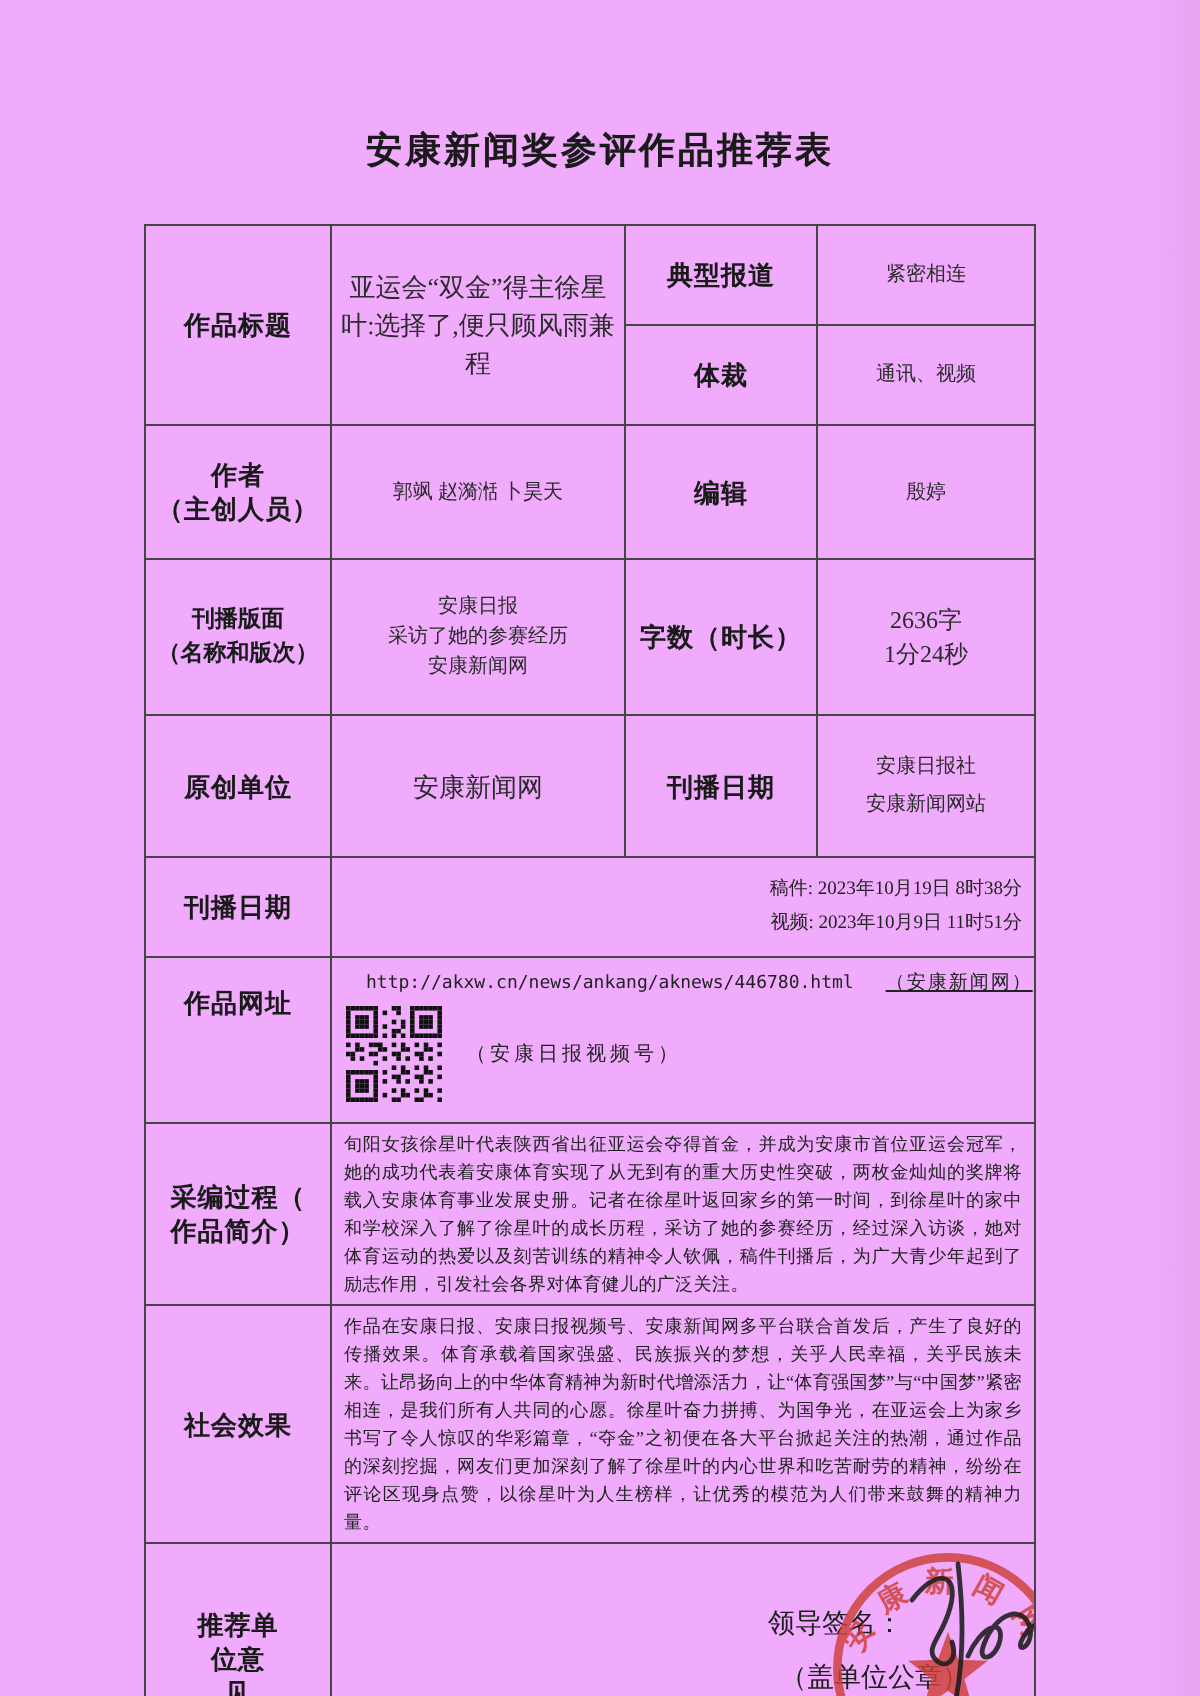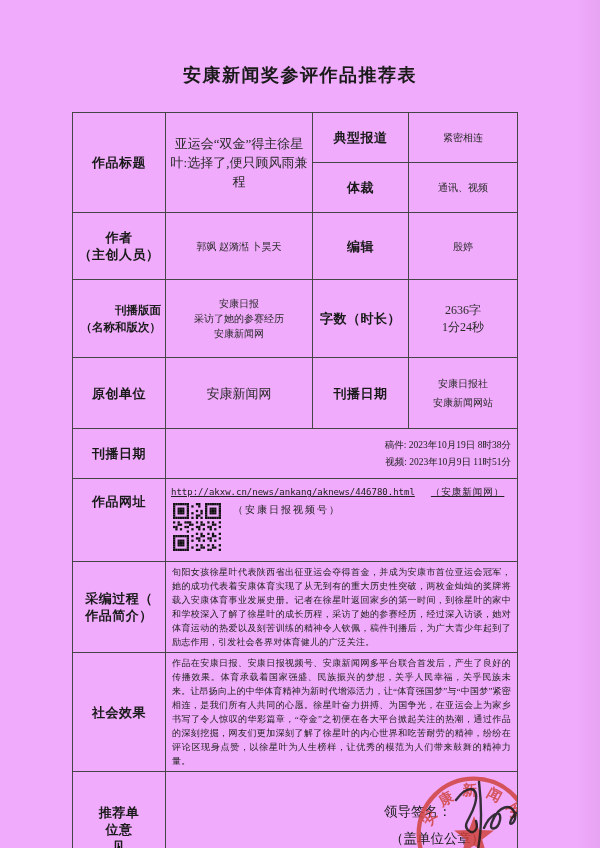--- a/index.html
+++ b/index.html
@@ -7,36 +7,36 @@
         font-family:"Liberation Serif","DejaVu Serif",serif;color:#1a1a1a;}
   .scan-edge{position:absolute;right:0;top:0;width:24px;height:100%;
         background:linear-gradient(to right,rgba(0,0,0,0),rgba(0,0,0,0.045));}
   .doc-title{position:absolute;top:63px;left:0;width:100%;margin:0;text-align:center;
         font-size:18px;font-weight:bold;letter-spacing:1.5px;}
   table.form{position:absolute;left:72px;top:112px;width:445px;border-collapse:collapse;
         table-layout:fixed;}
   td{border:1px solid #454545;padding:16px 4px;vertical-align:middle;overflow:hidden;}
   .label{font-family:"Liberation Sans","DejaVu Sans",sans-serif;font-weight:bold;
         font-size:13px;text-align:center;letter-spacing:.5px;line-height:17px;}
-  .fit{font-size:11.5px;letter-spacing:0;text-align:right;}
+  .fit{font-size:11.5px;letter-spacing:0;}
   .pre{white-space:pre-line;}
   .value{font-size:10px;color:#2b2b2b;text-align:center;line-height:15px;}
   .big{font-size:13px;line-height:19px;}
   .kcount{font-size:12px;line-height:17px;margin-left:39px;}
   .unit2{line-height:19px;}
   .date-cell{font-size:9.5px;text-align:right;line-height:16.5px;padding:0 6px;color:#222;}
   .para{font-size:9px;line-height:14px;text-align:justify;padding:3px 6px;
         vertical-align:top;color:#222;letter-spacing:.2px;}
   .url-cell{vertical-align:top;text-align:left;padding:2px 5px;}
   .url-label{vertical-align:top;padding-top:14px;}
   .url-line{white-space:nowrap;}
   .url{font-family:"DejaVu Sans Mono","Liberation Mono",monospace;font-size:9px;
-        text-decoration:underline;color:#222;}
+        color:#222;margin-left:12px;}
   .site-note{font-size:9.5px;margin-left:16px;color:#222;letter-spacing:1px;text-decoration:underline;}
-  .qr-row{display:flex;align-items:flex-start;gap:12px;margin-top:4px;padding-left:2px;}
+  .qr-row{display:flex;align-items:center;gap:12px;margin-top:4px;padding-left:2px;}
   .qr-caption{font-size:10px;letter-spacing:2px;color:#222;padding-bottom:1px;}
   .sign-cell{position:relative;vertical-align:top;}
   .sign-block{position:absolute;left:218px;top:26px;font-size:13.5px;line-height:27px;
         color:#1d1d1d;z-index:1;}
   .sign-line2{margin-left:6px;}
   .sign-line3{margin-left:24px;letter-spacing:4px;}
   .seal{position:absolute;left:246px;top:0px;z-index:2;pointer-events:none;}
   .handwriting{position:absolute;left:252px;top:-2px;z-index:3;pointer-events:none;}
   .seal-arc-text{font-family:"Liberation Sans","DejaVu Sans",sans-serif;font-weight:bold;
         font-size:15px;fill:#cf3f36;letter-spacing:9px;}

